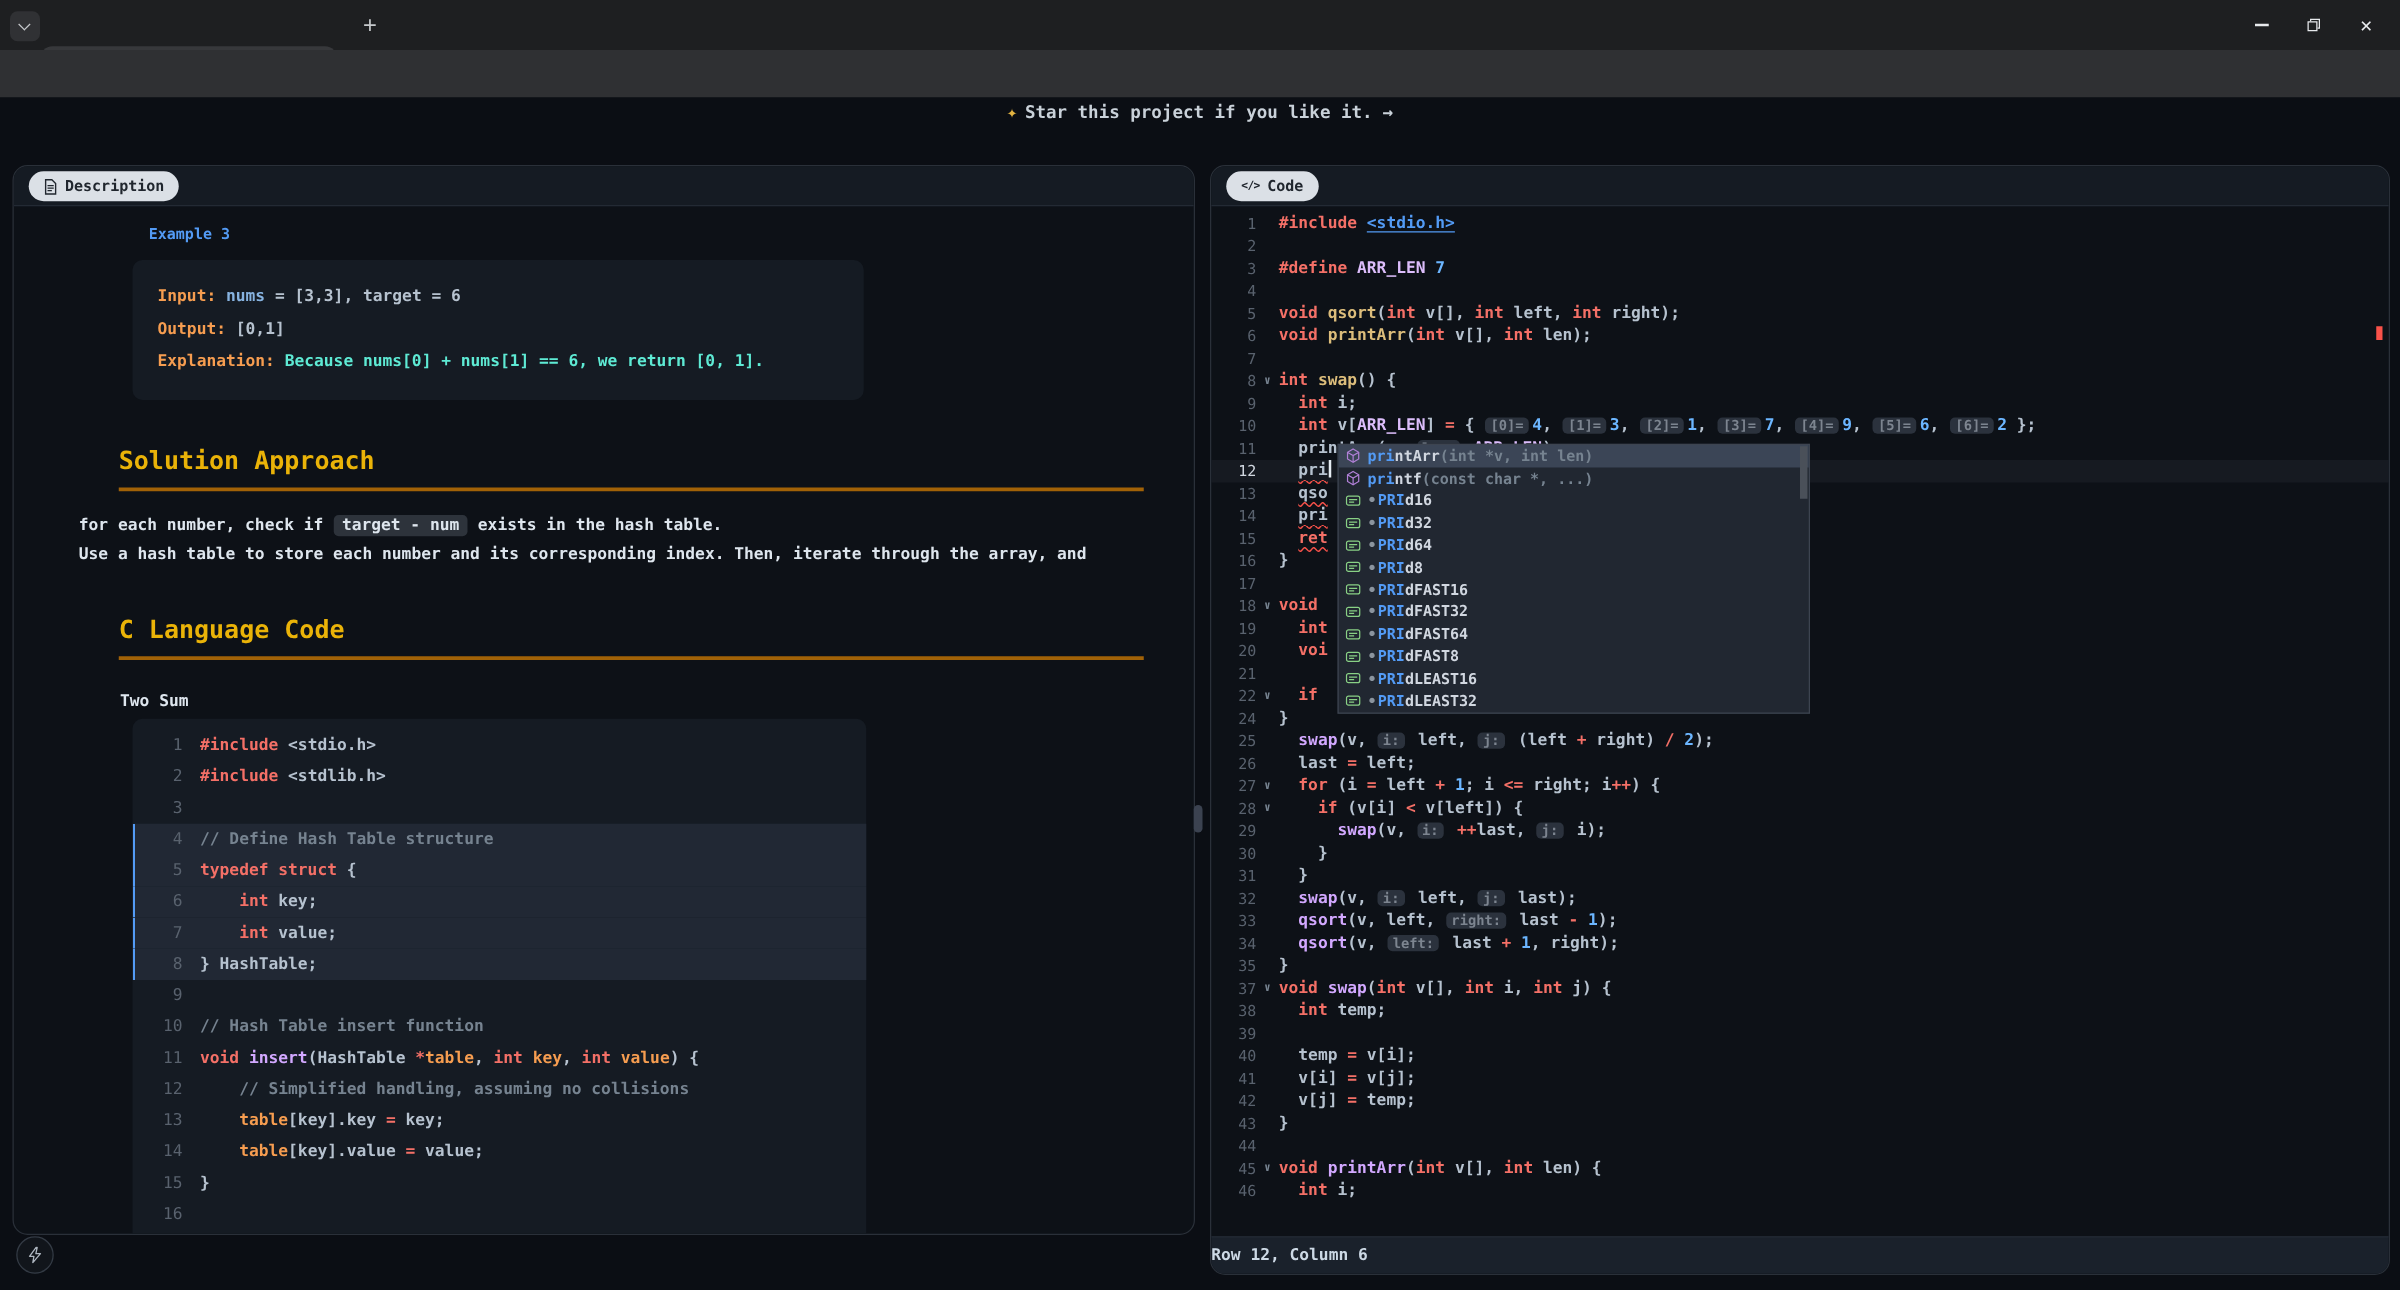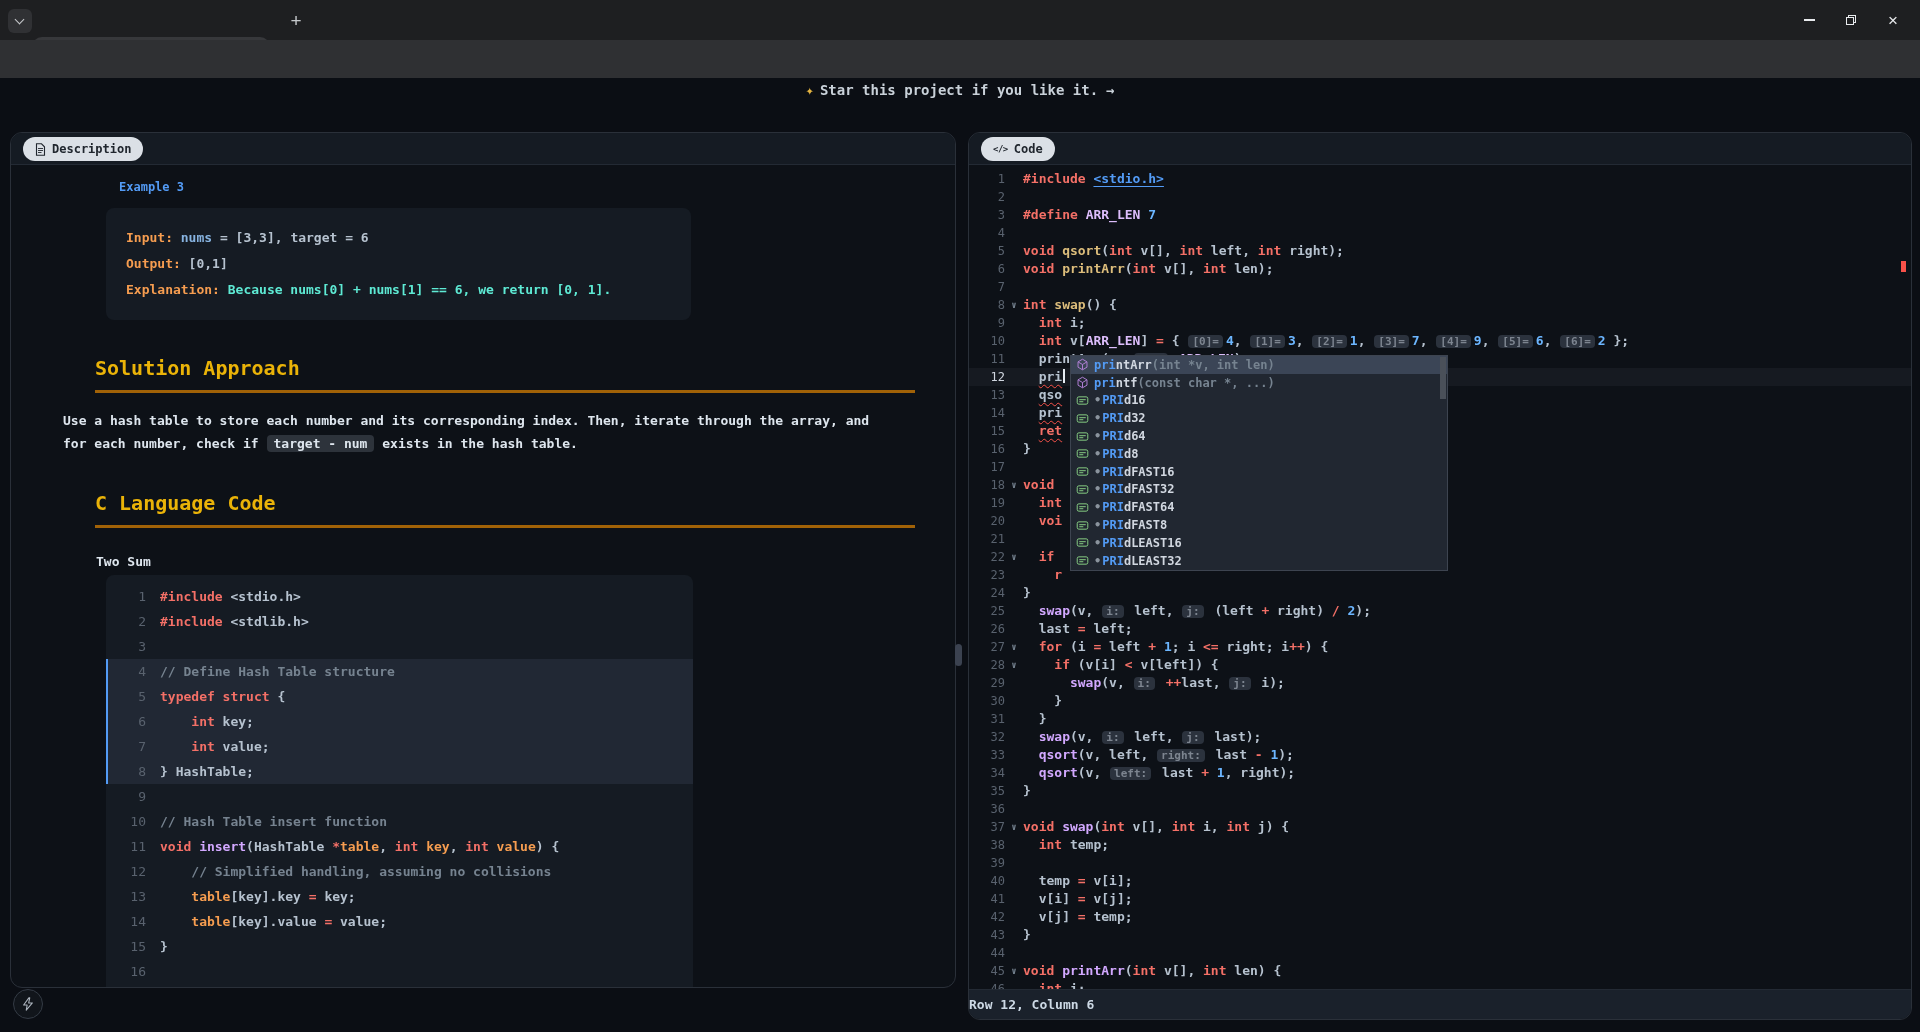--- a/index.html
+++ b/index.html
@@ -168,22 +168,22 @@
     </div>
     <div class="desc-content">
       <div class="h3-example">Example 3</div>
       <div class="example-block">
           <div><span class="sg-o">Input:</span><span class="sg-w"> </span><span class="sg-b">nums</span><span class="sg-w"> = [3,3], target = 6</span></div>
           <div><span class="sg-o">Output:</span><span class="sg-w"> [0,1]</span></div>
           <div><span class="sg-o">Explanation:</span><span class="sg-x"> Because nums[0] + nums[1] == 6, we return [0, 1].</span></div>
         </div>
       <div class="h2-desc">Solution Approach</div>
       <div class="desc-para">
+          <div><span class="sg-pw">for each number, check if </span><span class="sg-cd">target - num</span><span class="sg-pw"> exists in the hash table.</span></div>
           <div><span class="sg-pw">Use a hash table to store each number and its corresponding index. Then, iterate through the array, and</span></div>
-          <div><span class="sg-pw">for each number, check if </span><span class="sg-cd">target - num</span><span class="sg-pw"> exists in the hash table.</span></div>
         </div>
       <div class="h2-desc">C Language Code</div>
       <div class="code-label">Two Sum</div>
       <div class="code-block">
           <div class="crow"><span class="lnum">1</span><span class="ccode"><span class="sg-k">#include </span><span class="sg-w">&lt;stdio.h&gt;</span></span></div>
           <div class="crow"><span class="lnum">2</span><span class="ccode"><span class="sg-k">#include </span><span class="sg-w">&lt;stdlib.h&gt;</span></span></div>
           <div class="crow"><span class="lnum">3</span><span class="ccode"></span></div>
           <div class="crow hl"><span class="lnum">4</span><span class="ccode"><span class="sg-c">// Define Hash Table structure</span></span></div>
           <div class="crow hl"><span class="lnum">5</span><span class="ccode"><span class="sg-k">typedef struct</span><span class="sg-w"> {</span></span></div>
           <div class="crow hl"><span class="lnum">6</span><span class="ccode"><span class="sg-w">    </span><span class="sg-k">int</span><span class="sg-w"> key;</span></span></div>
@@ -227,34 +227,32 @@
         <div class="erow"><span class="lnum">13</span><span class="fold"></span><span class="ecode"><span class="sg-w">  </span><span class="sg-e">qso</span></span></div>
         <div class="erow"><span class="lnum">14</span><span class="fold"></span><span class="ecode"><span class="sg-w">  </span><span class="sg-e">pri</span></span></div>
         <div class="erow"><span class="lnum">15</span><span class="fold"></span><span class="ecode"><span class="sg-w">  </span><span class="sg-ke">ret</span></span></div>
         <div class="erow"><span class="lnum">16</span><span class="fold"></span><span class="ecode"><span class="sg-w">}</span></span></div>
         <div class="erow"><span class="lnum">17</span><span class="fold"></span><span class="ecode"></span></div>
         <div class="erow"><span class="lnum">18</span><span class="fold">∨</span><span class="ecode"><span class="sg-k">void </span></span></div>
         <div class="erow"><span class="lnum">19</span><span class="fold"></span><span class="ecode"><span class="sg-w">  </span><span class="sg-k">int</span></span></div>
         <div class="erow"><span class="lnum">20</span><span class="fold"></span><span class="ecode"><span class="sg-w">  </span><span class="sg-k">voi</span></span></div>
         <div class="erow"><span class="lnum">21</span><span class="fold"></span><span class="ecode"></span></div>
         <div class="erow"><span class="lnum">22</span><span class="fold">∨</span><span class="ecode"><span class="sg-w">  </span><span class="sg-k">if</span></span></div>
-        <div class="erow"><span class="lnum">23</span><span class="fold"></span><span class="ecode"><span class="sg-w">    </span><span class="sg-k">r</span></span></div>
         <div class="erow"><span class="lnum">24</span><span class="fold"></span><span class="ecode"><span class="sg-w">}</span></span></div>
         <div class="erow"><span class="lnum">25</span><span class="fold"></span><span class="ecode"><span class="sg-w">  </span><span class="sg-f">swap</span><span class="sg-w">(v, </span><span class="sg-h">i:</span><span class="sg-w"> left, </span><span class="sg-h">j:</span><span class="sg-w"> (left </span><span class="sg-k">+</span><span class="sg-w"> right) </span><span class="sg-k">/</span><span class="sg-w"> </span><span class="sg-n">2</span><span class="sg-w">);</span></span></div>
         <div class="erow"><span class="lnum">26</span><span class="fold"></span><span class="ecode"><span class="sg-w">  last </span><span class="sg-k">=</span><span class="sg-w"> left;</span></span></div>
         <div class="erow"><span class="lnum">27</span><span class="fold">∨</span><span class="ecode"><span class="sg-w">  </span><span class="sg-k">for</span><span class="sg-w"> (i </span><span class="sg-k">=</span><span class="sg-w"> left </span><span class="sg-k">+</span><span class="sg-w"> </span><span class="sg-n">1</span><span class="sg-w">; i </span><span class="sg-k">&lt;=</span><span class="sg-w"> right; i</span><span class="sg-k">++</span><span class="sg-w">) {</span></span></div>
         <div class="erow"><span class="lnum">28</span><span class="fold">∨</span><span class="ecode"><span class="sg-w">    </span><span class="sg-k">if</span><span class="sg-w"> (v[i] </span><span class="sg-k">&lt;</span><span class="sg-w"> v[left]) {</span></span></div>
         <div class="erow"><span class="lnum">29</span><span class="fold"></span><span class="ecode"><span class="sg-w">      </span><span class="sg-f">swap</span><span class="sg-w">(v, </span><span class="sg-h">i:</span><span class="sg-w"> </span><span class="sg-k">++</span><span class="sg-w">last, </span><span class="sg-h">j:</span><span class="sg-w"> i);</span></span></div>
         <div class="erow"><span class="lnum">30</span><span class="fold"></span><span class="ecode"><span class="sg-w">    }</span></span></div>
         <div class="erow"><span class="lnum">31</span><span class="fold"></span><span class="ecode"><span class="sg-w">  }</span></span></div>
         <div class="erow"><span class="lnum">32</span><span class="fold"></span><span class="ecode"><span class="sg-w">  </span><span class="sg-f">swap</span><span class="sg-w">(v, </span><span class="sg-h">i:</span><span class="sg-w"> left, </span><span class="sg-h">j:</span><span class="sg-w"> last);</span></span></div>
         <div class="erow"><span class="lnum">33</span><span class="fold"></span><span class="ecode"><span class="sg-w">  </span><span class="sg-f">qsort</span><span class="sg-w">(v, left, </span><span class="sg-h">right:</span><span class="sg-w"> last </span><span class="sg-k">-</span><span class="sg-w"> </span><span class="sg-n">1</span><span class="sg-w">);</span></span></div>
         <div class="erow"><span class="lnum">34</span><span class="fold"></span><span class="ecode"><span class="sg-w">  </span><span class="sg-f">qsort</span><span class="sg-w">(v, </span><span class="sg-h">left:</span><span class="sg-w"> last </span><span class="sg-k">+</span><span class="sg-w"> </span><span class="sg-n">1</span><span class="sg-w">, right);</span></span></div>
         <div class="erow"><span class="lnum">35</span><span class="fold"></span><span class="ecode"><span class="sg-w">}</span></span></div>
-        <div class="erow"><span class="lnum">36</span><span class="fold"></span><span class="ecode"></span></div>
         <div class="erow"><span class="lnum">37</span><span class="fold">∨</span><span class="ecode"><span class="sg-k">void </span><span class="sg-f">swap</span><span class="sg-w">(</span><span class="sg-k">int</span><span class="sg-w"> v[], </span><span class="sg-k">int</span><span class="sg-w"> i, </span><span class="sg-k">int</span><span class="sg-w"> j) {</span></span></div>
         <div class="erow"><span class="lnum">38</span><span class="fold"></span><span class="ecode"><span class="sg-w">  </span><span class="sg-k">int</span><span class="sg-w"> temp;</span></span></div>
         <div class="erow"><span class="lnum">39</span><span class="fold"></span><span class="ecode"></span></div>
         <div class="erow"><span class="lnum">40</span><span class="fold"></span><span class="ecode"><span class="sg-w">  temp </span><span class="sg-k">=</span><span class="sg-w"> v[i];</span></span></div>
         <div class="erow"><span class="lnum">41</span><span class="fold"></span><span class="ecode"><span class="sg-w">  v[i] </span><span class="sg-k">=</span><span class="sg-w"> v[j];</span></span></div>
         <div class="erow"><span class="lnum">42</span><span class="fold"></span><span class="ecode"><span class="sg-w">  v[j] </span><span class="sg-k">=</span><span class="sg-w"> temp;</span></span></div>
         <div class="erow"><span class="lnum">43</span><span class="fold"></span><span class="ecode"><span class="sg-w">}</span></span></div>
         <div class="erow"><span class="lnum">44</span><span class="fold"></span><span class="ecode"></span></div>
         <div class="erow"><span class="lnum">45</span><span class="fold">∨</span><span class="ecode"><span class="sg-k">void </span><span class="sg-f">printArr</span><span class="sg-w">(</span><span class="sg-k">int</span><span class="sg-w"> v[], </span><span class="sg-k">int</span><span class="sg-w"> len) {</span></span></div>
         <div class="erow"><span class="lnum">46</span><span class="fold"></span><span class="ecode"><span class="sg-w">  </span><span class="sg-k">int</span><span class="sg-w"> i;</span></span></div>

